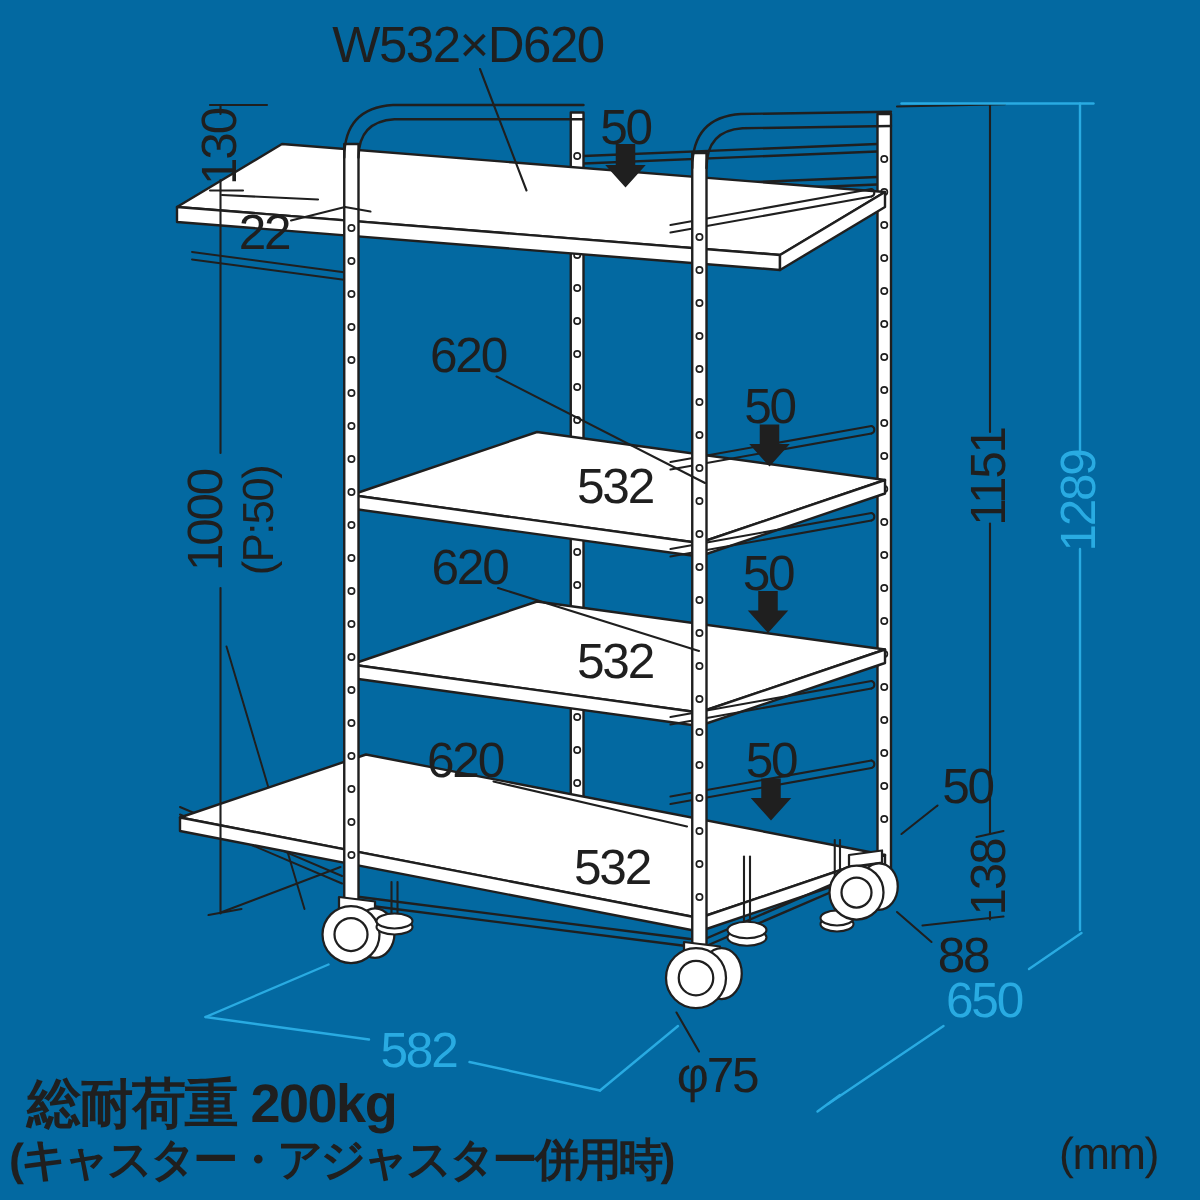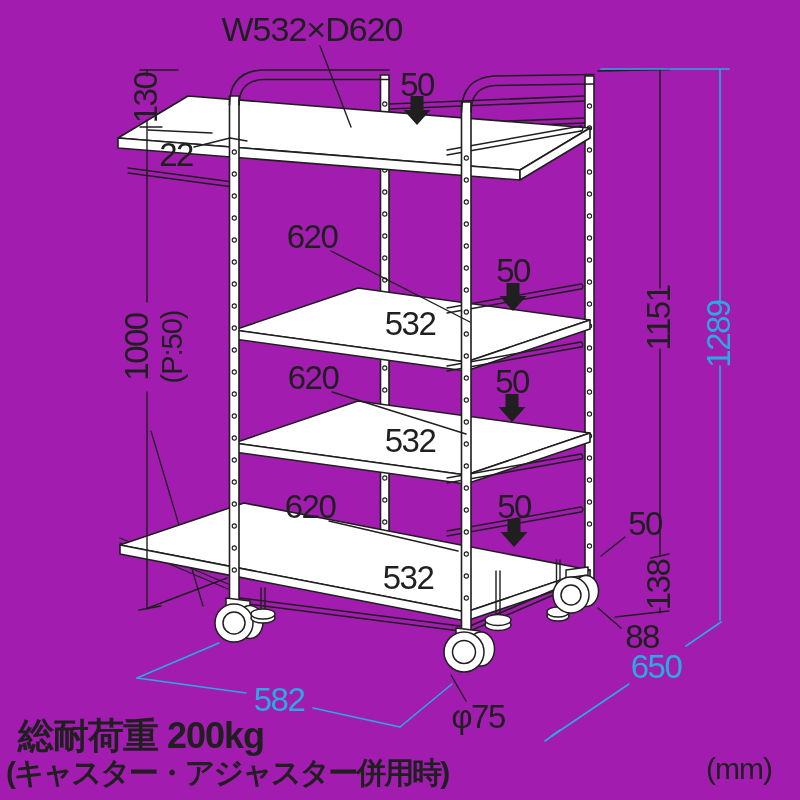--- a/index.html
+++ b/index.html
@@ -1,16 +1,16 @@
 <!DOCTYPE html>
 <html><head>
 <meta charset="utf-8">
 <style>
   html,body{margin:0;padding:0;background:#ffffff;}
-  .stage{width:800px;height:800px;position:relative;background:#a21caf;overflow:hidden;
+  .stage{width:800px;height:800px;position:relative;background:#0369a1;overflow:hidden;
          font-family:"Liberation Sans", sans-serif;text-align:center;}
   svg text{font-family:"Liberation Sans", sans-serif;fill:#1f1f1f;}
   .dim-num{font-size:33px;letter-spacing:-1.5px;}
   .dim-num-sm{font-size:29px;letter-spacing:-1px;}
   .accent{fill:#29abe2;}
   .footer-line1{font-size:36px;font-weight:bold;letter-spacing:-1px;}
   .footer-line2{font-size:30px;font-weight:bold;letter-spacing:-2px;}
   .units{font-size:30px;letter-spacing:-1px;}
   .toplabel{font-size:34px;letter-spacing:-1px;}
 </style>

